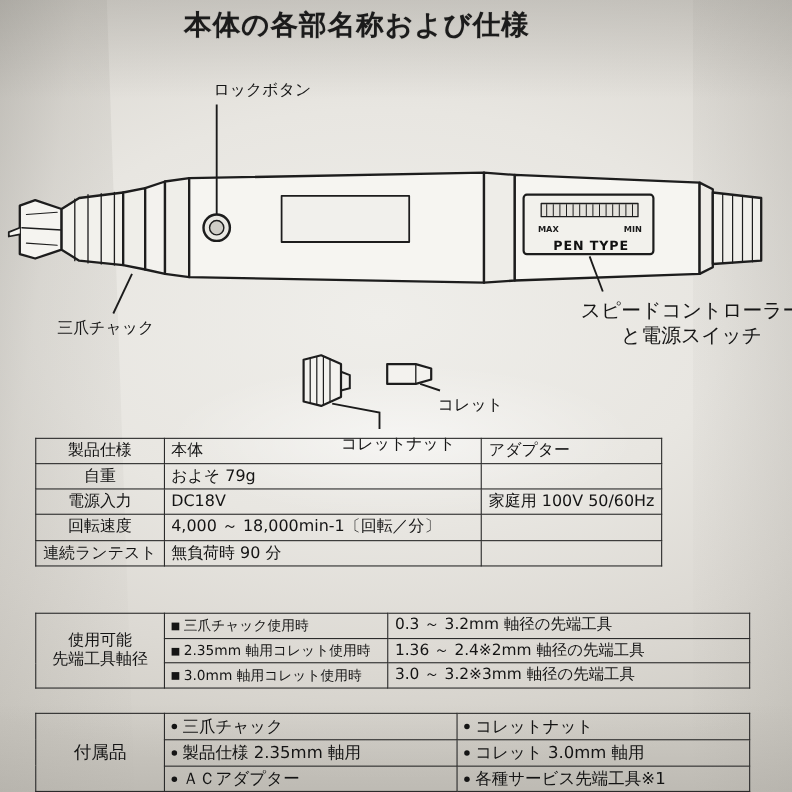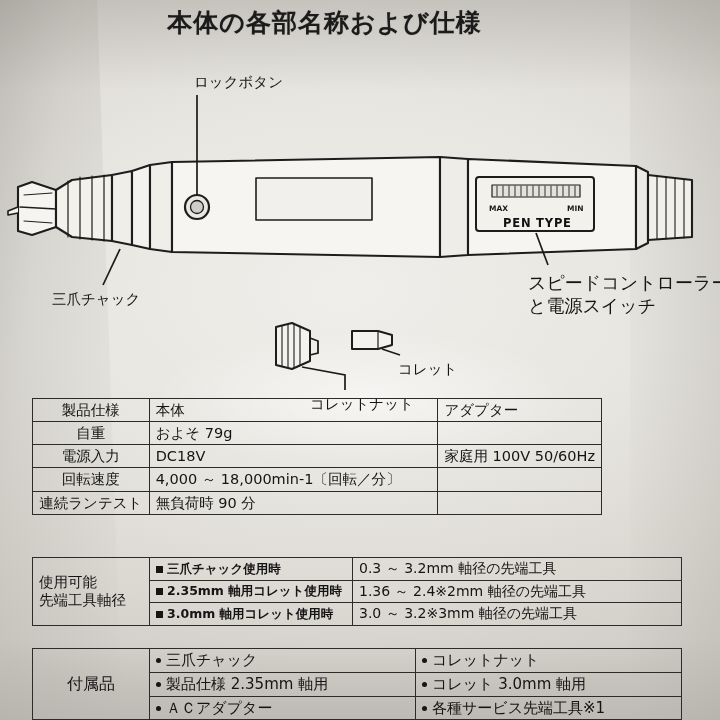--- a/index.html
+++ b/index.html
@@ -79,20 +79,21 @@
     width: 720px; height: 355px;
   }
   .drawing svg { display: block; }
 
   .lbl {
     position: absolute;
     font-size: 14.5px;
     color: #161616;
     white-space: nowrap;
     line-height: 1.28;
+    text-align: center;
   }
   .lbl-lock     { left: 194px; top: 38px; }
   .lbl-chuck    { left: 52px;  top: 255px; }
   .lbl-speed    { left: 528px; top: 236px; font-size: 18px; }
   .lbl-collet   { left: 398px; top: 325px; }
   .lbl-nut      { left: 310px; top: 360px; }
 
   
   .tbl {
     position: absolute;
@@ -108,22 +109,22 @@
     line-height: 1.25;
     white-space: nowrap;
   }
   .ctr { text-align: center; }
 
   #spec-table { left: 32px; top: 398px; width: 570px; }
   #spec-table td.lbl-col { width: 104px; text-align: center; }
   #spec-table td.mid-col { width: 300px; }
 
   #dia-table { left: 32px; top: 557px; width: 650px; }
-  #dia-table td.k { width: 104px; text-align: left; }
-  #dia-table td.m { width: 190px; font-size: 12.5px; font-weight: bold; }
+  #dia-table td.k { width: 104px; text-align: center; }
+  #dia-table td.m { width: 190px; font-size: 12.5px; }
   #dia-table td.v { font-size: 14px; }
 
   #acc-table { left: 32px; top: 648px; width: 650px; }
   #acc-table td.k { width: 104px; text-align: center; font-size: 16px; }
   #acc-table td.c { width: 253px; font-size: 15px; }
 
   .sq {
     display: inline-block;
     width: 7px; height: 7px;
     background: #151515;

